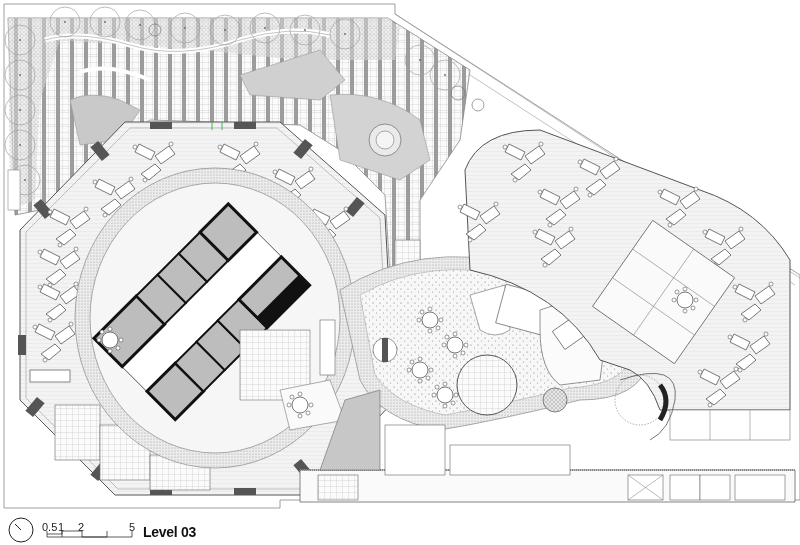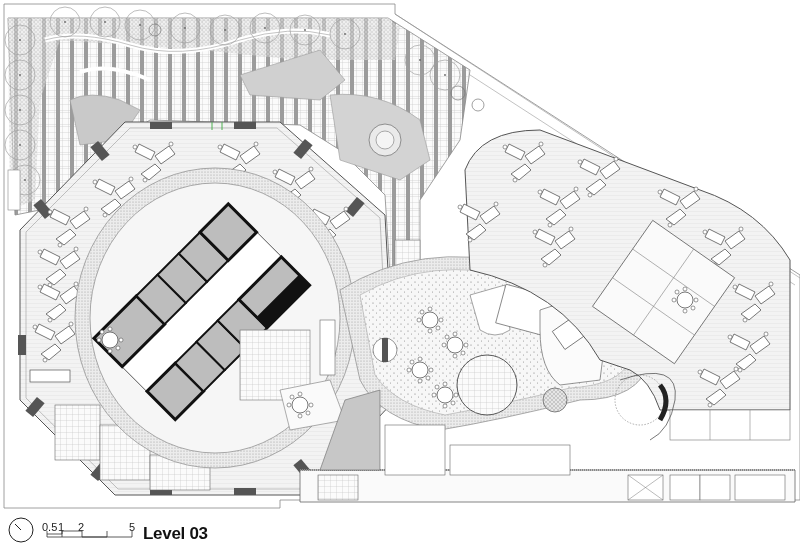--- a/index.html
+++ b/index.html
@@ -1,21 +1,21 @@
 <!DOCTYPE html>
 <html><head>
 <meta charset="utf-8">
 <style>
   html, body { margin:0; padding:0; background:#ffffff; }
   body { width:800px; height:545px; position:relative; overflow:hidden; font-family:"Liberation Sans", sans-serif; }
   #plan { position:absolute; left:0; top:0; width:800px; height:545px; }
   .legend { position:absolute; left:0; top:505px; width:260px; height:40px; }
   .north { position:absolute; left:8px; top:12px; width:26px; height:26px; }
   .scale-label { position:absolute; font-size:11px; color:#222; top:16px; }
-  .level-title { position:absolute; left:143px; top:19px; font-size:17px; font-weight:bold; color:#111; letter-spacing:-0.3px; }
+  .level-title { position:absolute; left:143px; top:19px; font-size:14px; font-weight:bold; color:#111; letter-spacing:-0.3px; }
   .scalebar { position:absolute; left:45px; top:24px; width:90px; height:10px; }
 </style>
 </head>
 <body>
 
 <svg id="plan" viewBox="0 0 800 545" xmlns="http://www.w3.org/2000/svg">
   <defs>
     <pattern id="grid" width="6" height="6" patternUnits="userSpaceOnUse">
       <rect width="6" height="6" fill="#fbfbfb"></rect>
       <path d="M6 0H0V6" fill="none" stroke="#bfbfbf" stroke-width="0.6"></path>

